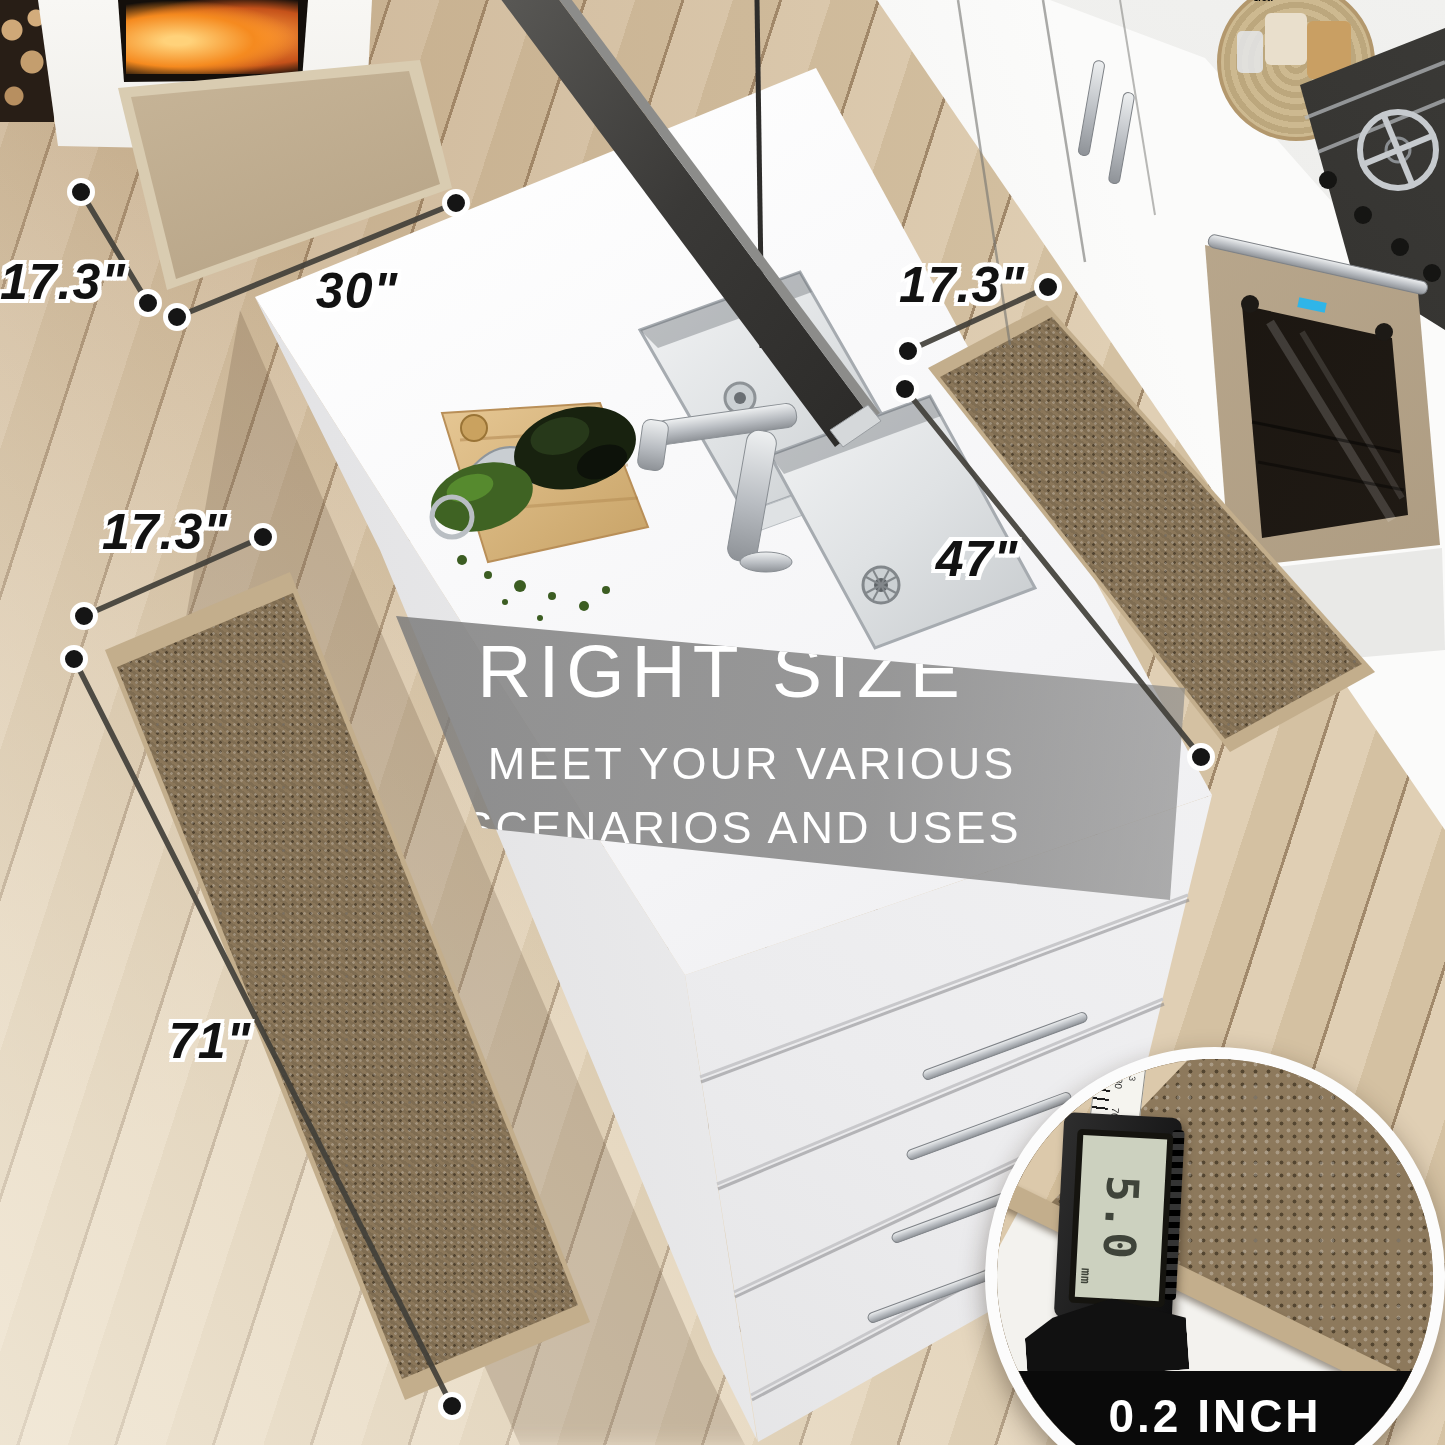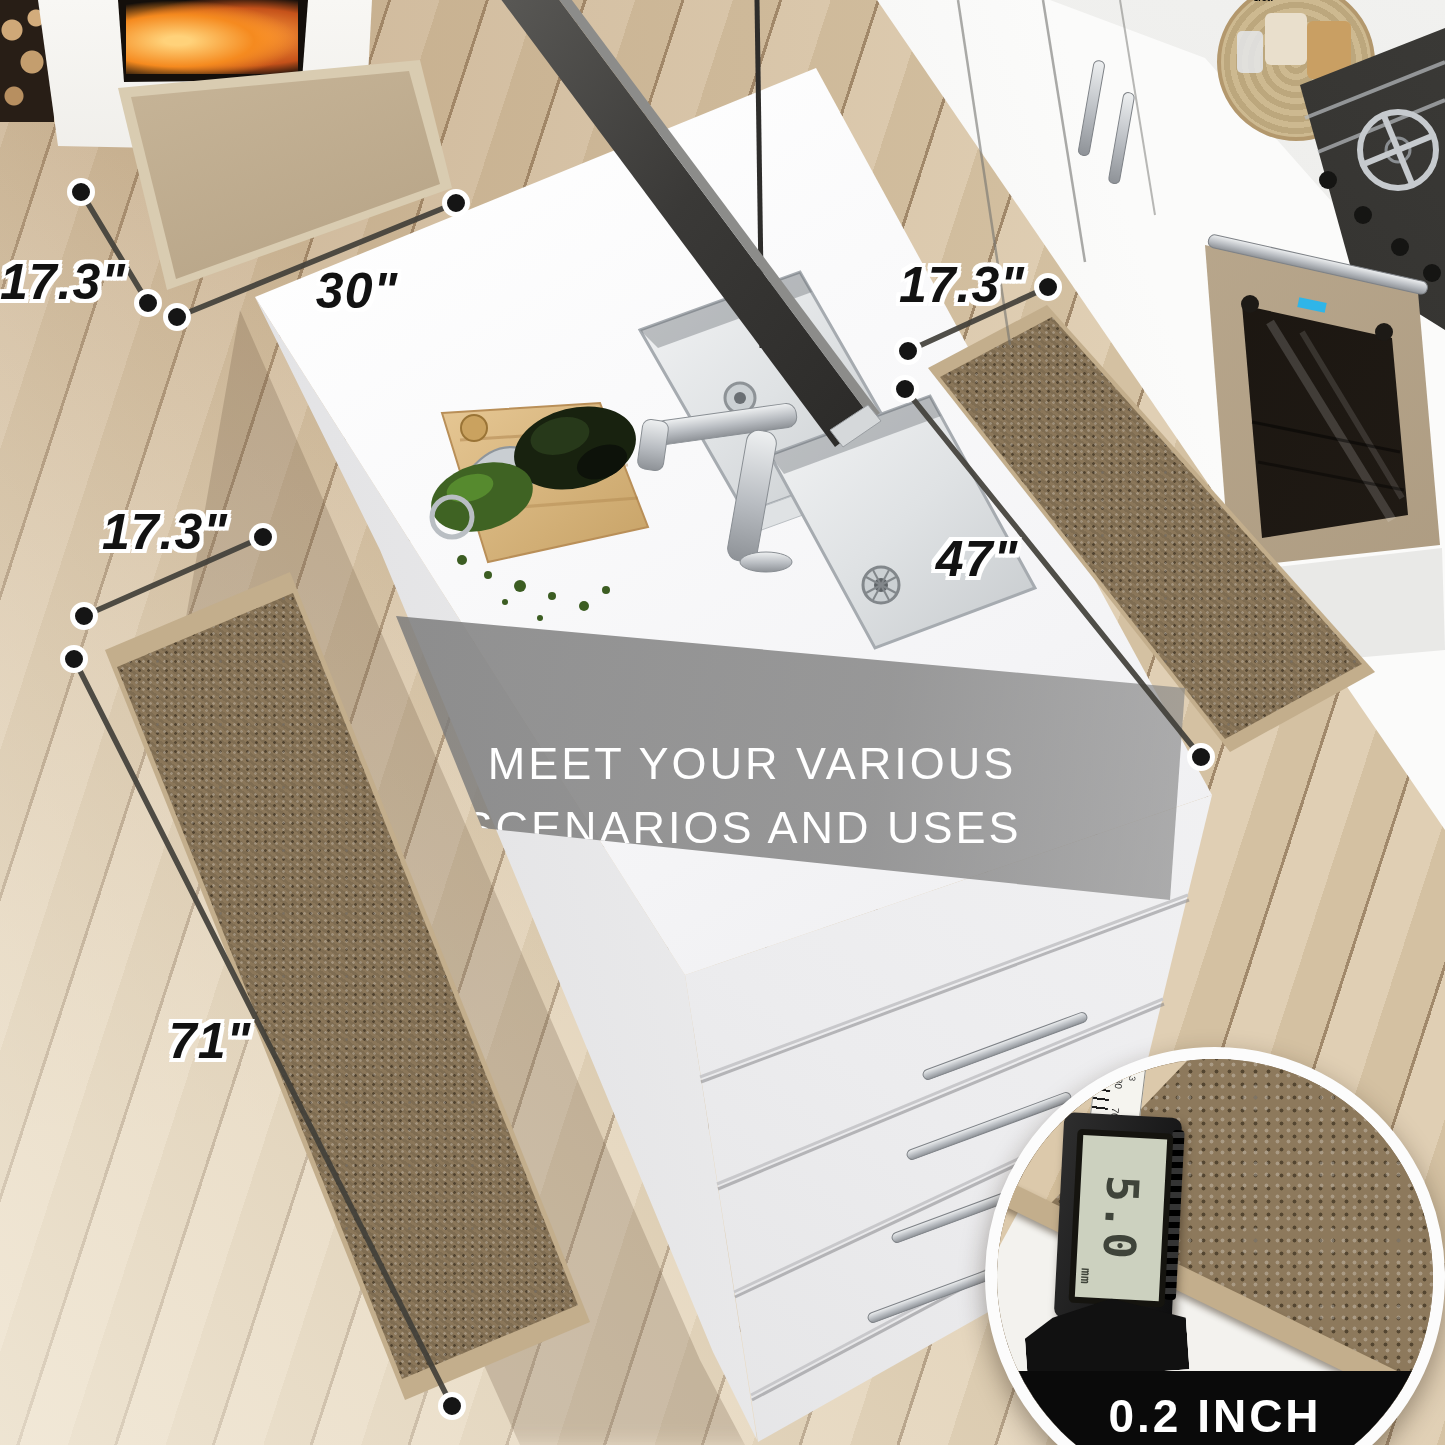--- a/index.html
+++ b/index.html
@@ -263,20 +263,21 @@
 
     <g>
       <line x1="757" y1="0" x2="762" y2="348" stroke="#2e2d2b" stroke-width="5"></line>
       <polygon points="531,-38 494,-10 835,447 872,419" fill="url(#barGrad)"></polygon>
       <polygon points="531,-38 872,419 880,413 539,-44" fill="#8c8c8a"></polygon>
       <polygon points="830,430 868,405 881,421 843,447" fill="#d5d8da" stroke="#9a9ea2"></polygon>
     </g>
   </svg>
 
   <div id="band" class="abs">
+    <div id="band-title" class="abs bandtext" style="left:722px;top:628px;">RIGHT SIZE</div>
     <div class="abs bandtext band-sub" style="left:752px;top:738px;">MEET YOUR VARIOUS</div>
     <div class="abs bandtext band-sub" style="left:742px;top:802px;">SCENARIOS AND USES</div>
   </div>
 
   <svg class="abs" width="1445" height="1445" viewBox="0 0 1445 1445" style="left:0;top:0;">
     <g stroke="#42403a" stroke-width="5.5" stroke-linecap="round" opacity=".92">
       <line x1="81" y1="192" x2="148" y2="303"></line>
       <line x1="177" y1="317" x2="456" y2="203"></line>
       <line x1="1048" y1="287" x2="908" y2="351"></line>
       <line x1="905" y1="389" x2="1201" y2="757"></line>

